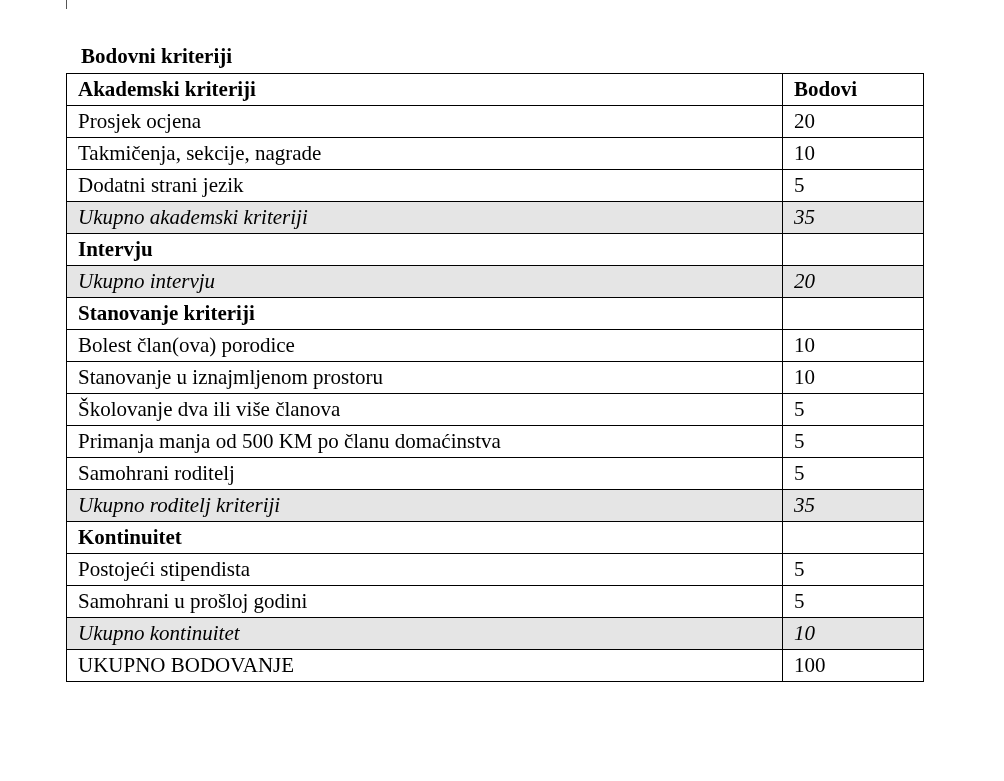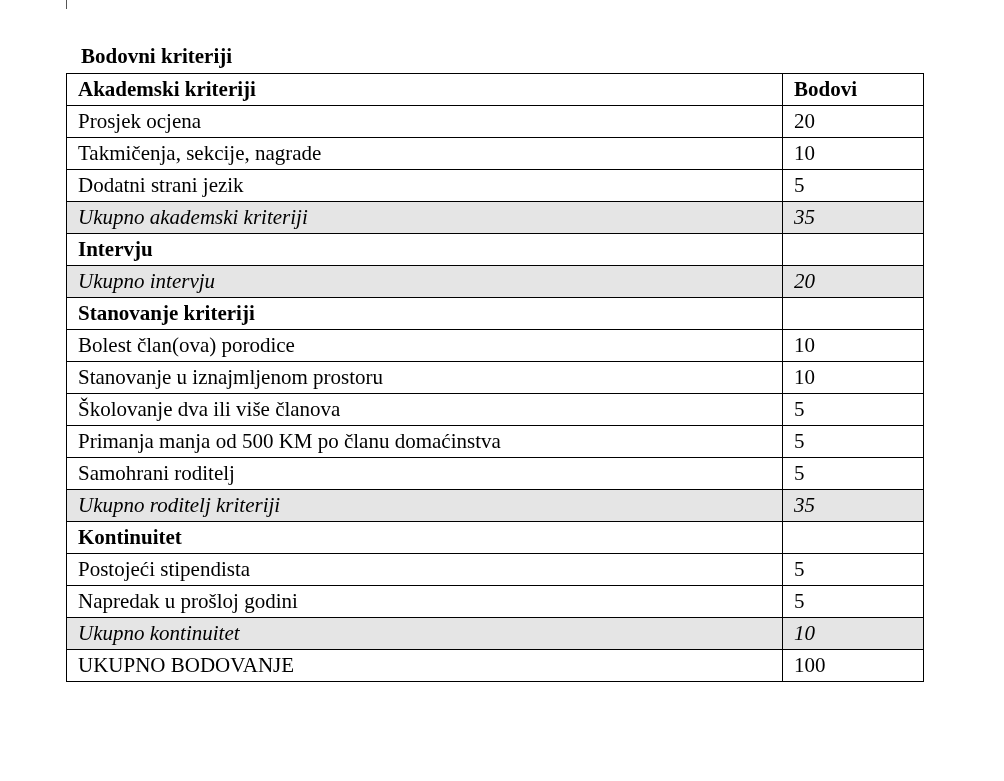--- a/index.html
+++ b/index.html
@@ -81,21 +81,21 @@
       </tr>
       <tr class="section">
         <td>Kontinuitet</td>
         <td class="pts"></td>
       </tr>
       <tr class="item">
         <td>Postojeći stipendista</td>
         <td class="pts">5</td>
       </tr>
       <tr class="item">
-        <td>Napredak u prošloj godini</td>
+        <td>Samohrani u prošloj godini</td>
         <td class="pts">5</td>
       </tr>
       <tr class="subtotal">
         <td>Ukupno kontinuitet</td>
         <td class="pts">10</td>
       </tr>
       <tr class="total">
         <td>UKUPNO BODOVANJE</td>
         <td class="pts">100</td>
       </tr>

